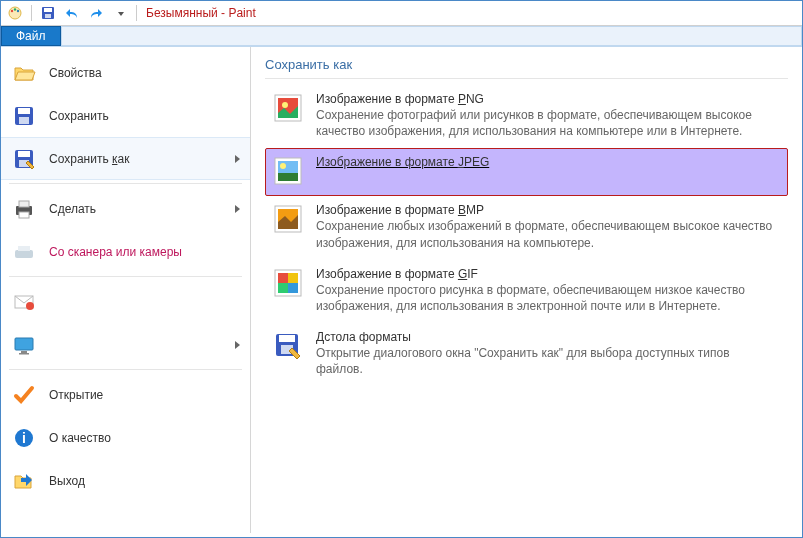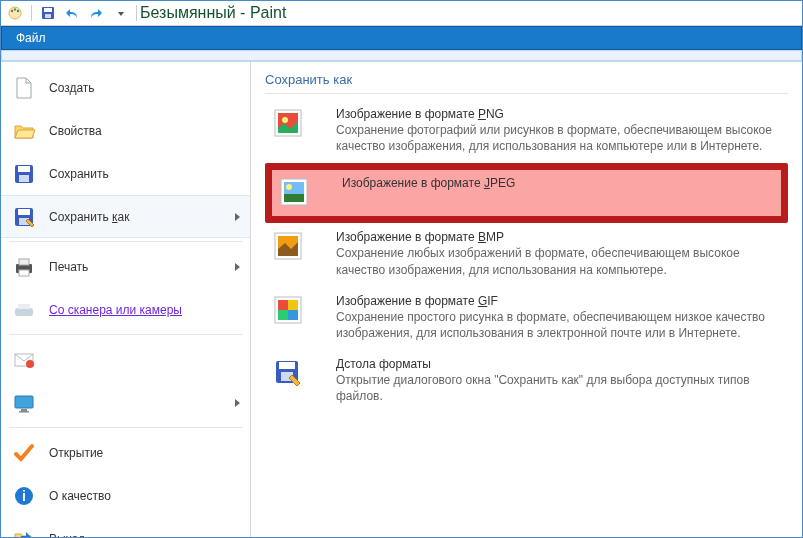--- a/index.html
+++ b/index.html
@@ -14,41 +14,41 @@
   }
   .titlebar {
     height: 25px;
     display: flex;
     align-items: center;
     background: #fff;
     border-bottom: 1px solid #d0d0d0;
     padding: 0 3px;
   }
   .title-text {
-    color: #14532d;
-    font-size: 16px;
+    margin-left: 6px;
+    color: #b91c1c;
+    font-size: 12px;
   }
   .qat { display: flex; align-items: center; gap: 2px; }
   .qat-btn { width: 22px; height: 22px; display: flex; align-items: center; justify-content: center; }
   .qat-sep { width: 1px; height: 16px; background: #ccc; margin: 0 3px; }
   .dropdown-arrow {
     width: 0; height: 0;
     border-left: 3px solid transparent;
     border-right: 3px solid transparent;
     border-top: 4px solid #555;
     margin-left: 1px;
     margin-top: 2px;
   }
 
   .ribbon-tabs {
-    height: 35px;
+    height: 20px;
     display: flex;
     align-items: stretch;
     background: #fff;
-    flex-direction: column;
   }
   .file-tab {
     background: #1979ca;
     color: #fff;
     padding: 4px 14px;
     font-size: 12px;
     cursor: pointer;
     display: flex;
     align-items: center;
     border: 1px solid #0d5a9e;
@@ -96,46 +96,46 @@
     height: 1px;
     background: #e5e5e5;
     margin: 3px 8px;
   }
   .menu-icon {
     width: 26px; height: 26px;
     display: flex; align-items: center; justify-content: center;
     margin-right: 12px;
   }
   .menu-label { font-size: 12px; color: #333; }
-  .menu-item.disabled .menu-label { color: #6d28d9; text-decoration: underline; }
+  .menu-item.disabled .menu-label { color: #be185d; }
   .underline { text-decoration: underline; }
 
   .menu-right {
     flex: 1;
     background: #fff;
     padding: 10px 14px 10px 14px;
   }
   .panel-header {
     color: #3a6ea5;
     font-size: 13px;
     padding-bottom: 6px;
     border-bottom: 1px solid #e5e5e5;
     margin-bottom: 6px;
   }
   .fmt-item {
     display: flex;
     padding: 6px 6px 8px 6px;
     cursor: pointer;
     border: 1px solid transparent;
-    gap: 20px;
   }
   .fmt-item.hover {
-    background: #fca5a5;
-    border: 7px solid #b91c1c;
+    background: #c4b5fd;
+    border: 1px solid #b91c1c;
     border-radius: 2px;
+    text-decoration: underline;
   }
   .fmt-icon {
     width: 32px; height: 32px;
     margin-right: 12px;
     flex-shrink: 0;
     display: flex; align-items: center; justify-content: center;
   }
   .fmt-text { flex: 1; padding-right: 6px; }
   .fmt-title { font-size: 12px; color: #333; font-weight: normal; margin-bottom: 1px; }
   .fmt-desc { font-size: 12px; color: #666; line-height: 1.35; }
@@ -182,29 +182,20 @@
 
 <div class="ribbon-tabs">
   <div class="file-tab">Файл</div>
   <div class="tab-area"></div>
 </div>
 
 <div class="menu-panel">
 
   <div class="menu-left">
 
-    <div class="menu-item">
-      <span class="menu-icon">
-        <svg width="24" height="24" viewBox="0 0 24 24">
-            <path d="M5 2 H14 L19 7 V22 H5 Z" fill="#fff" stroke="#9aa"></path>
-            <path d="M14 2 V7 H19" fill="none" stroke="#9aa"></path>
-          </svg>
-      </span>
-      <span class="menu-label">Создать</span>
-    </div>
 
     <div class="menu-item">
       <span class="menu-icon">
         <svg width="24" height="24" viewBox="0 0 24 24">
             <path d="M3 7 H9 L11 9 H21 V19 H3 Z" fill="#ffd76b" stroke="#d9a43a"></path>
             <path d="M3 19 L6 11 H23 L20 19 Z" fill="#ffe69b" stroke="#d9a43a"></path>
           </svg>
       </span>
       <span class="menu-label">Свойства</span>
     </div>
@@ -236,21 +227,21 @@
     <div class="sep"></div>
 
     <div class="menu-item">
       <span class="menu-icon">
         <svg width="24" height="24" viewBox="0 0 24 24">
             <rect x="4" y="9" width="16" height="9" fill="#555" rx="1"></rect>
             <rect x="7" y="4" width="10" height="6" fill="#eee" stroke="#aaa"></rect>
             <rect x="7" y="15" width="10" height="6" fill="#fff" stroke="#aaa"></rect>
           </svg>
       </span>
-      <span class="menu-label">Печать</span>
+      <span class="menu-label">Сделать</span>
       <span class="arrow-right"></span>
     </div>
 
     <div class="menu-item disabled">
       <span class="menu-icon">
         <svg width="24" height="24" viewBox="0 0 24 24">
             <rect x="3" y="10" width="18" height="8" fill="#c8d5de" rx="2"></rect>
             <rect x="6" y="6" width="12" height="5" fill="#e8eef3"></rect>
           </svg>
       </span>

